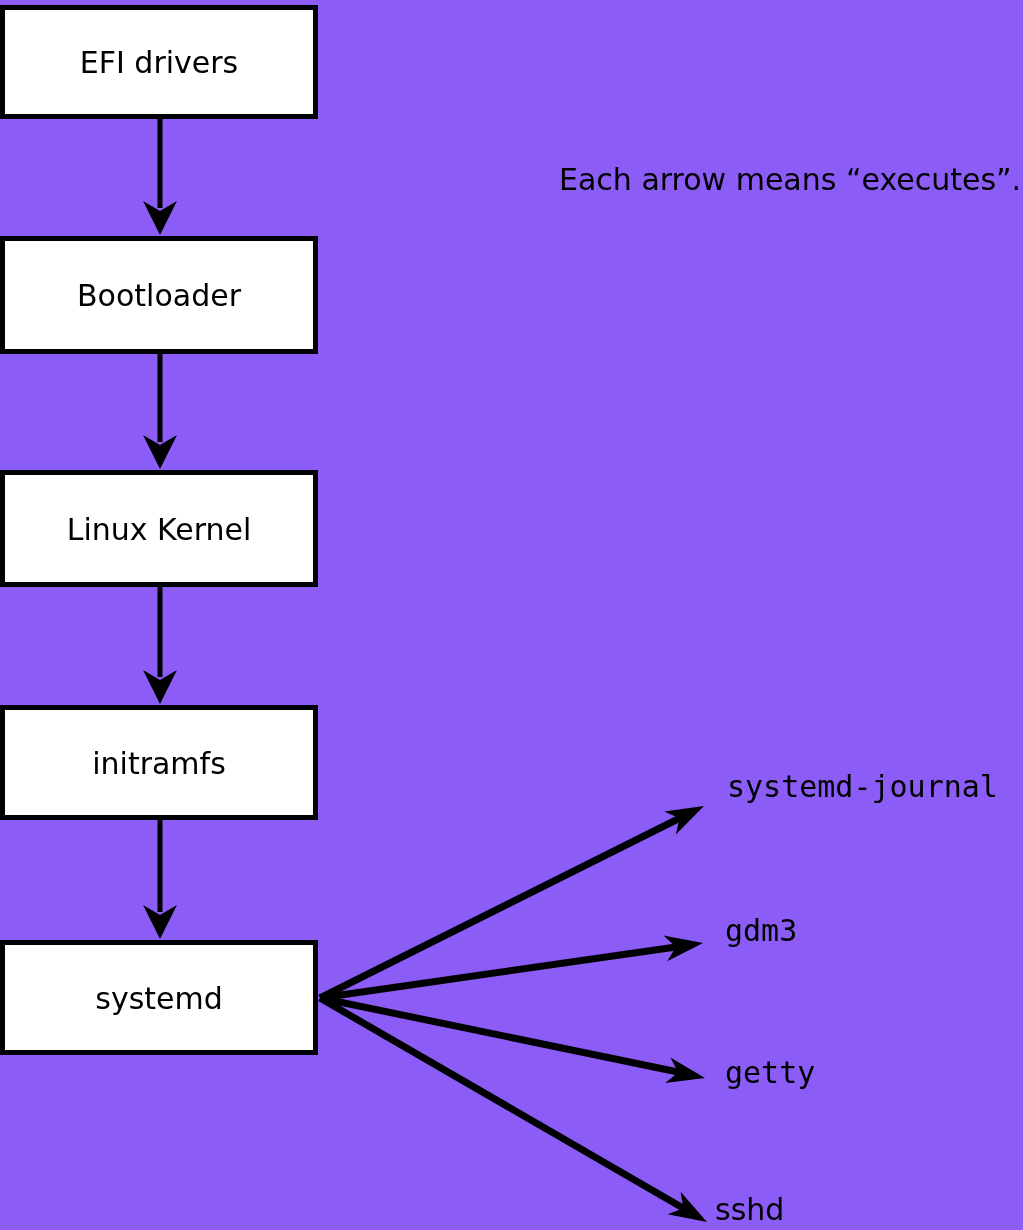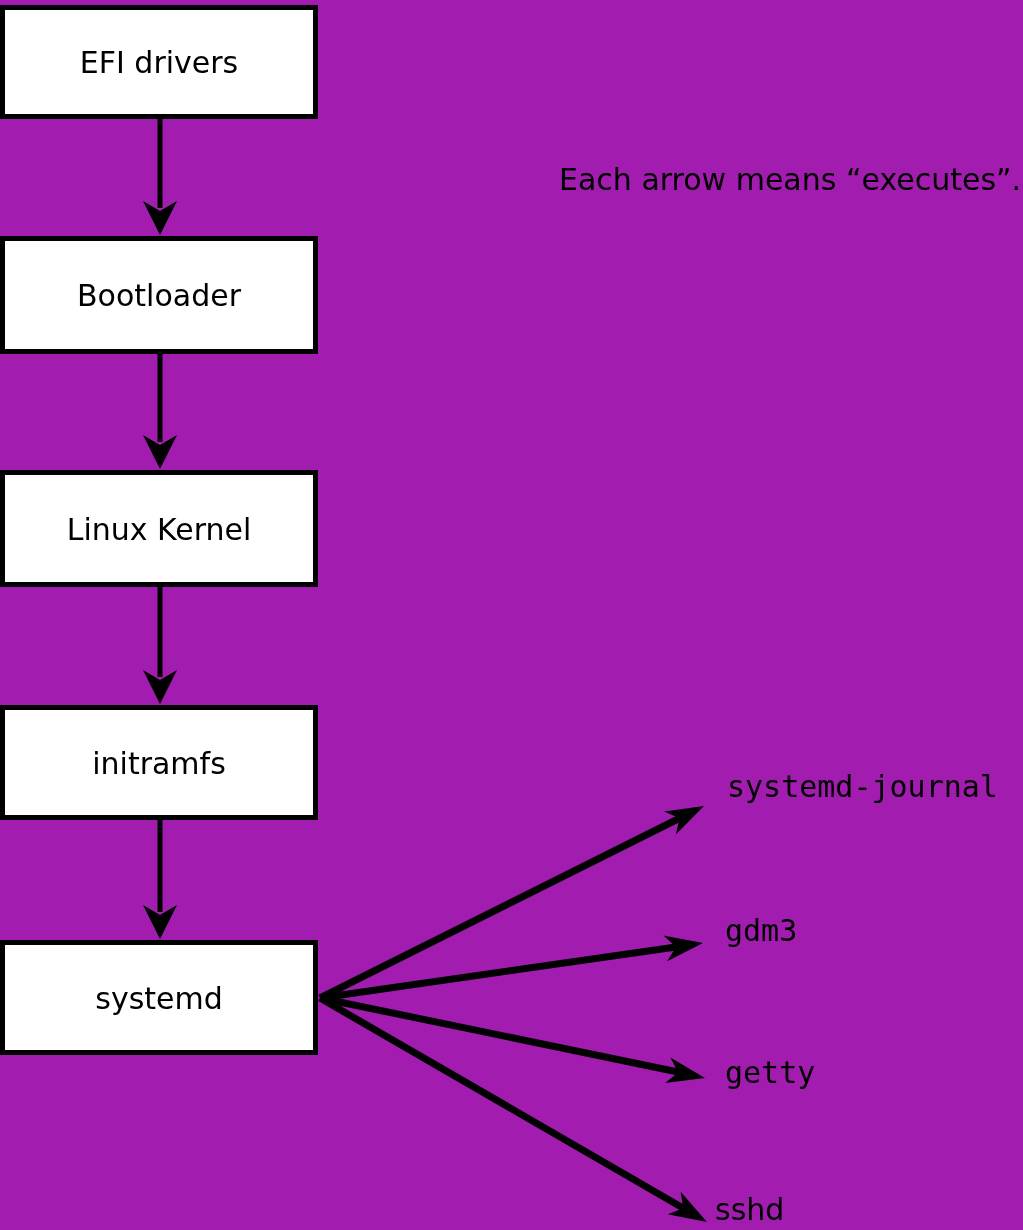--- a/index.html
+++ b/index.html
@@ -4,21 +4,21 @@
 <style>
   html, body {
     margin: 0;
     padding: 0;
     background: #ffffff;
   }
   .canvas {
     position: relative;
     width: 1023px;
     height: 1230px;
-    background: #a21caf;
+    background: #8b5cf6;
     overflow: hidden;
   }
   svg { display: block; }
   .box-rect {
     fill: #ffffff;
     stroke: #000000;
     stroke-width: 5;
   }
   .box-label {
     font-family: "DejaVu Sans", sans-serif;

